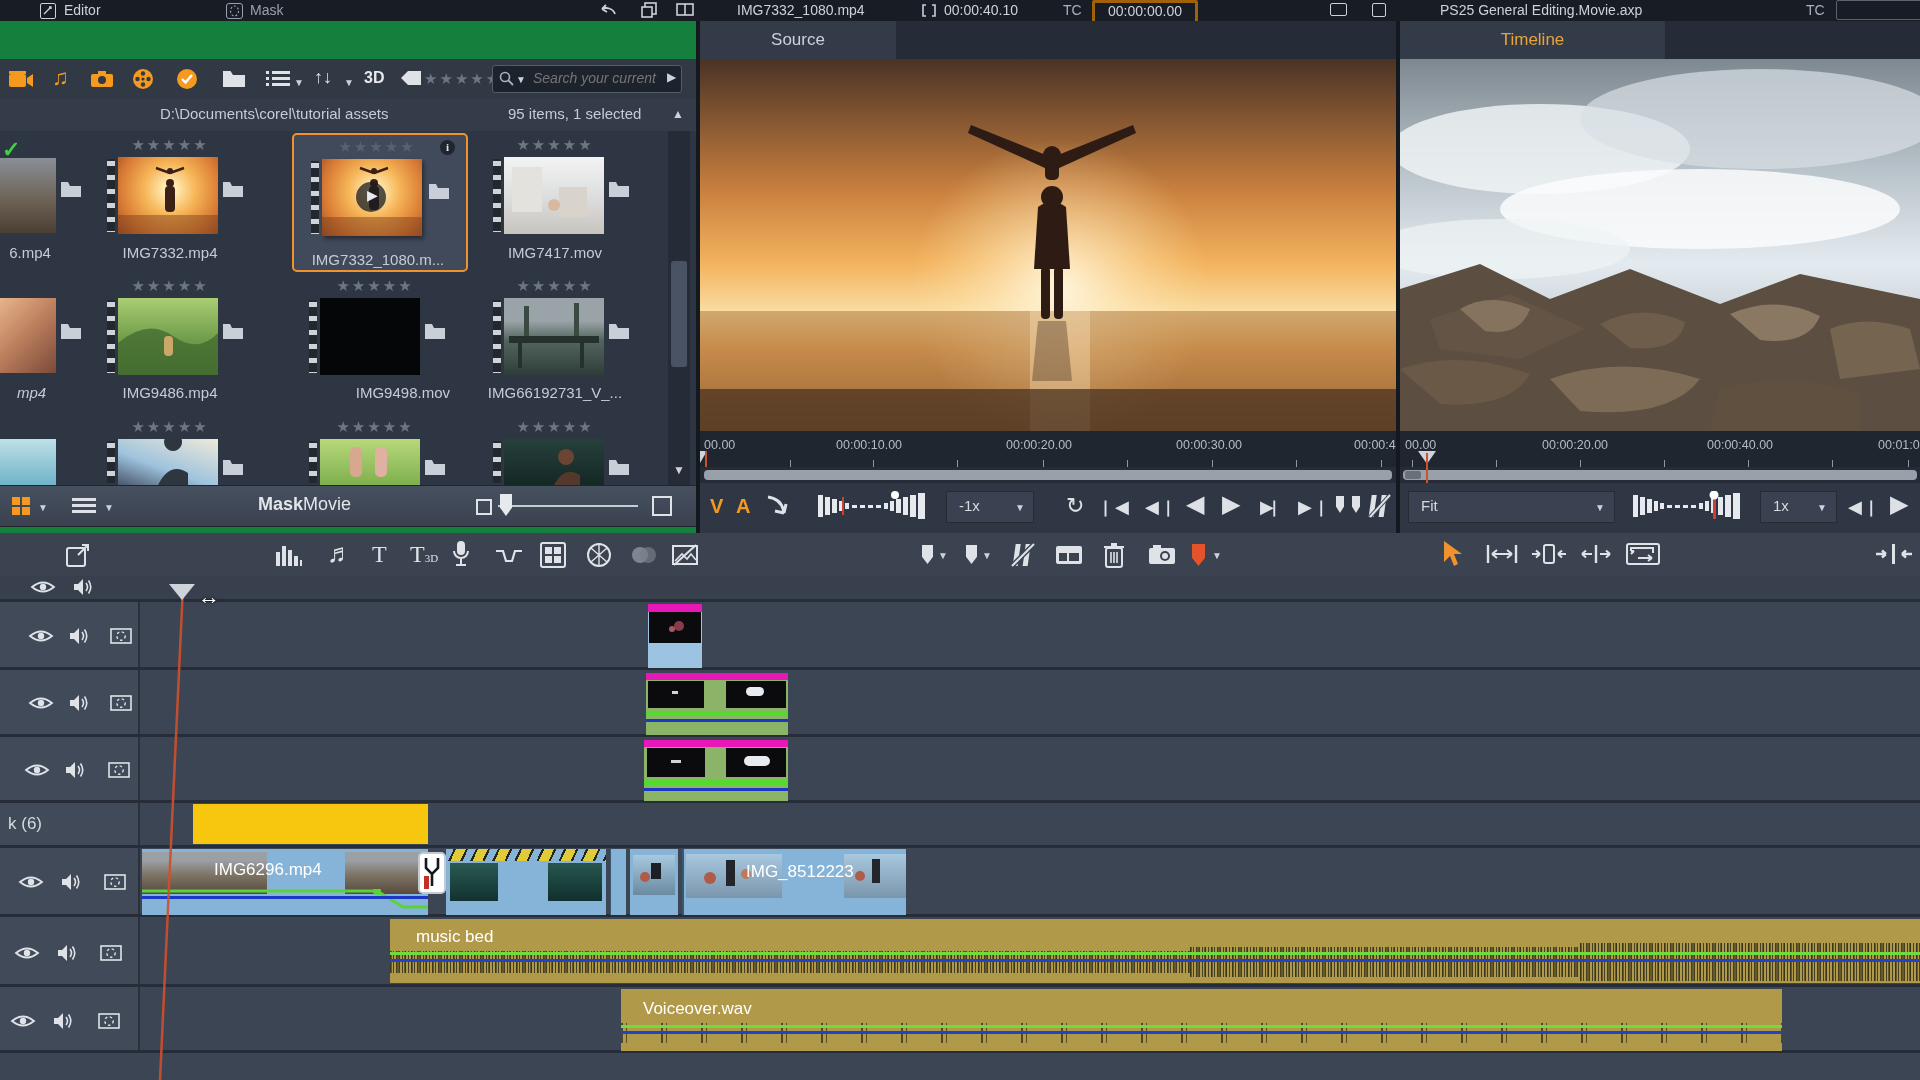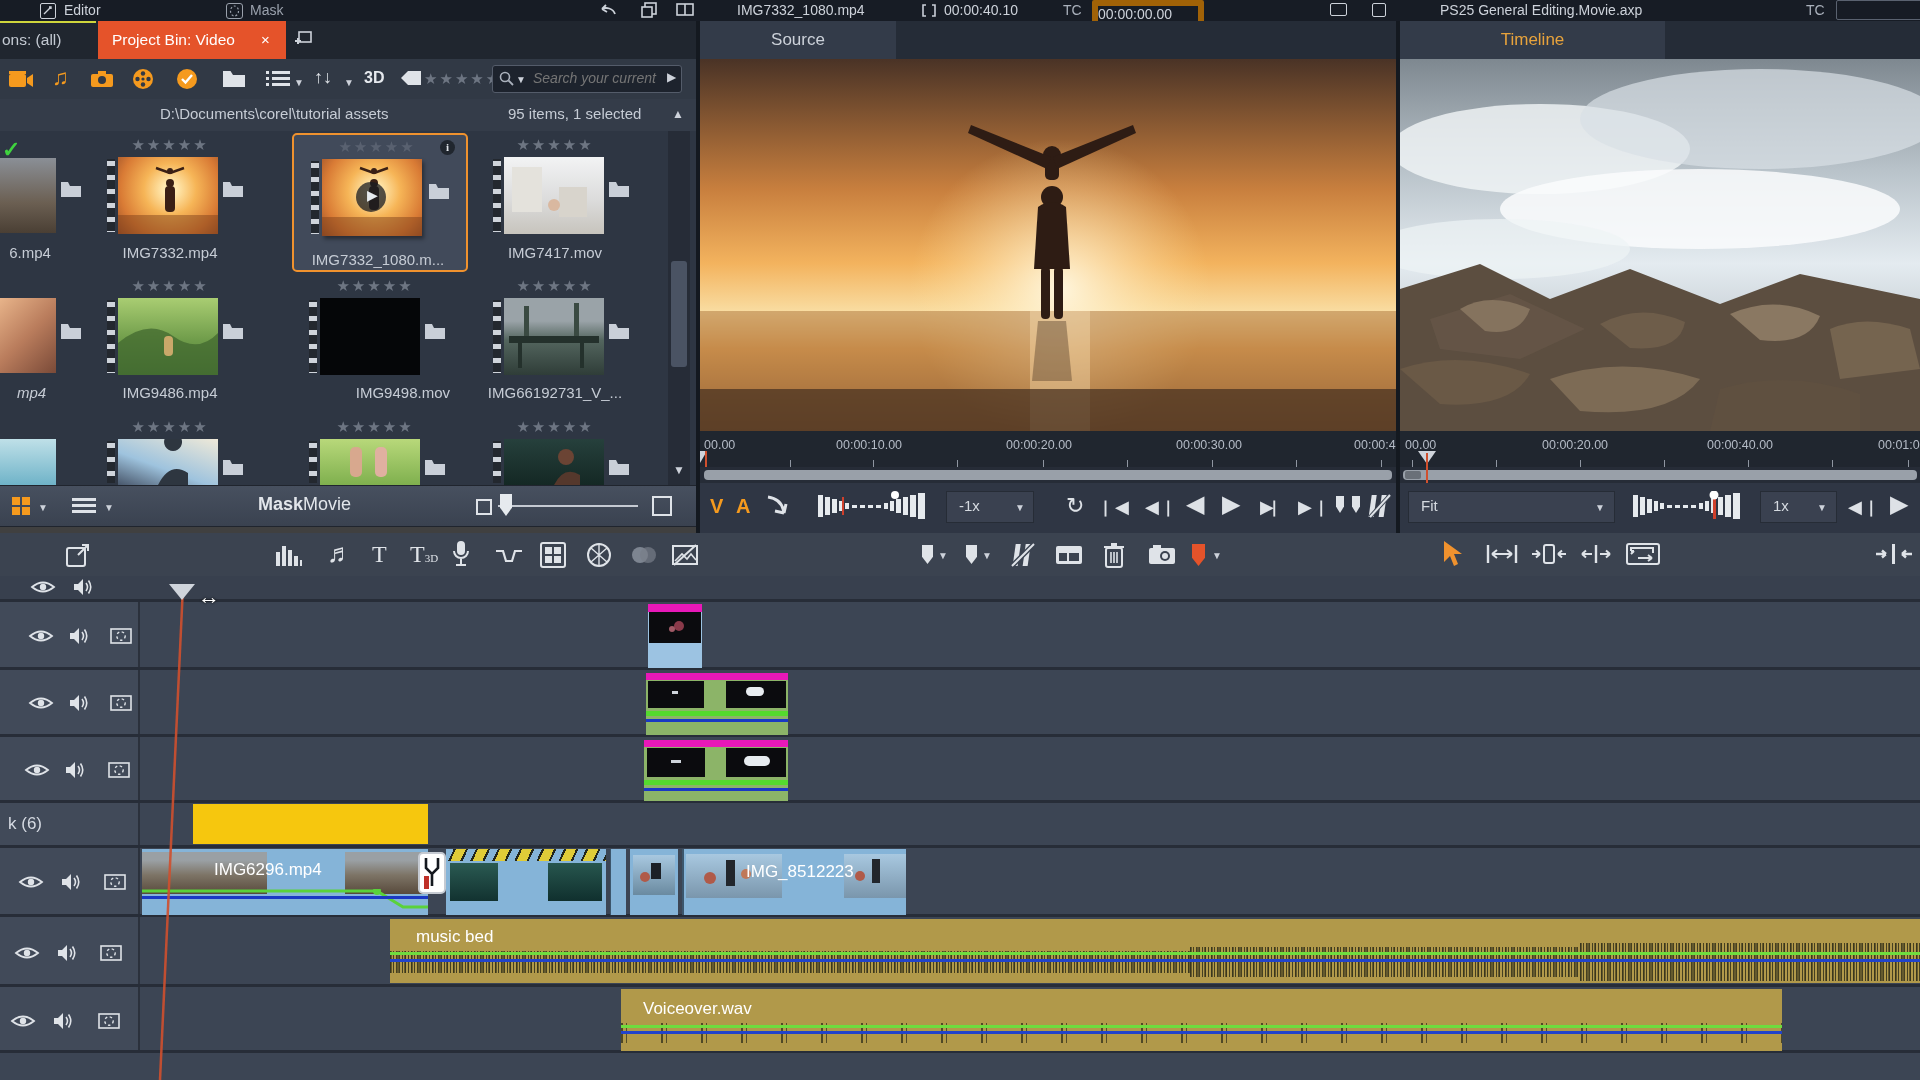--- a/index.html
+++ b/index.html
@@ -1,17 +1,17 @@
 <!DOCTYPE html>
 <html><head>
 <meta charset="utf-8">
 <style>
   html,body{margin:0;padding:0;background:#10141b;}
   #root{position:relative;width:1920px;height:1080px;overflow:hidden;
-        background:#404040;font-family:"Liberation Sans",sans-serif;color:#ccd1d9;}
+        background:#15803d;font-family:"Liberation Sans",sans-serif;color:#ccd1d9;}
   .abs{position:absolute;}
   .nowrap{white-space:nowrap;}
   svg{display:block;}
   
   .topbar{left:0;top:0;width:1920px;height:21px;background:#171c25;font-size:14px;color:#cdd2da;}
   .tb-txt{top:1px;line-height:19px;}
   .sqicon{border:1.5px solid #cdd2da;border-radius:2px;}
   
   .panelborder{background:#141920;}
   .tabband{background:#252c37;}
@@ -94,43 +94,29 @@
     </span>
 
     <span class="abs tb-txt nowrap" style="left:737px;">IMG7332_1080.mp4</span>
     <span class="abs" style="left:922px;top:4px;">
       <svg width="14" height="13">
           <path d="M4 1 H1 V12 H4 M10 1 H13 V12 H10" stroke="#c9ced7" stroke-width="1.6" fill="none"></path>
         </svg>
     </span>
     <span class="abs tb-txt nowrap" style="left:944px;">00:00:40.10</span>
     <span class="abs tb-txt nowrap" style="left:1063px;color:#aab1bc;">TC</span>
-    <span class="abs nowrap" style="left:1092px;top:0px;width:100px;height:18px;border:6px solid #a16207;border-radius:2px;text-align:left;line-height:17px;font-size:14px;">00:00:00.00</span>
+    <span class="abs nowrap" style="left:1092px;top:0px;width:100px;height:18px;border:3px solid #a16207;border-radius:2px;text-align:center;line-height:17px;font-size:14px;">00:00:00.00</span>
     <span class="abs sqicon" style="left:1330px;top:3px;width:15px;height:11px;"></span>
     <span class="abs sqicon" style="left:1372px;top:3px;width:12px;height:12px;"></span>
 
     <span class="abs tb-txt nowrap" style="left:1440px;">PS25 General Editing.Movie.axp</span>
     <span class="abs tb-txt nowrap" style="left:1806px;color:#aab1bc;">TC</span>
     <span class="abs" style="left:1836px;top:0px;width:100px;height:18px;border:1px solid #5a6270;border-radius:2px;"></span>
   </div>
 
-  <div class="abs binrow-tabs">
-    <div class="abs" style="left:0;top:0;width:96px;height:2px;background:#cfd63c;"></div>
-    <span class="abs nowrap" style="left:2px;top:0;font-size:15.5px;line-height:38px;color:#c3c9d2;">ons: (all)</span>
-    <div class="abs orangetab" style="left:98px;top:0;width:188px;height:38px;">
-      <span class="abs nowrap" style="left:14px;">Project Bin: Video</span>
-      <span class="abs" style="left:163px;top:0;line-height:38px;font-size:15px;">×</span>
-    </div>
-    <span class="abs" style="left:294px;top:9px;">
-      <svg width="18" height="16">
-          <rect x="5" y="2" width="12" height="10" fill="none" stroke="#cdd2da" stroke-width="1.6"></rect>
-          <path d="M4 8 v6 M1 11 h6" stroke="#cdd2da" stroke-width="2"></path>
-        </svg>
-    </span>
-  </div>
 
   <div class="abs bintoolbar">
     <span class="abs" style="left:8px;top:11px;">
       <svg width="26" height="18">
           <rect x="1" y="4" width="17" height="13" rx="2" fill="#f59a1e"></rect>
           <path d="M19 8 L25 4 V17 L19 13 Z" fill="#f59a1e"></path>
           <rect x="1" y="1" width="17" height="3" fill="#f59a1e"></rect>
         </svg>
     </span>
     <span class="abs" style="left:52px;top:6px;color:#f59a1e;font-size:22px;">♫</span>

